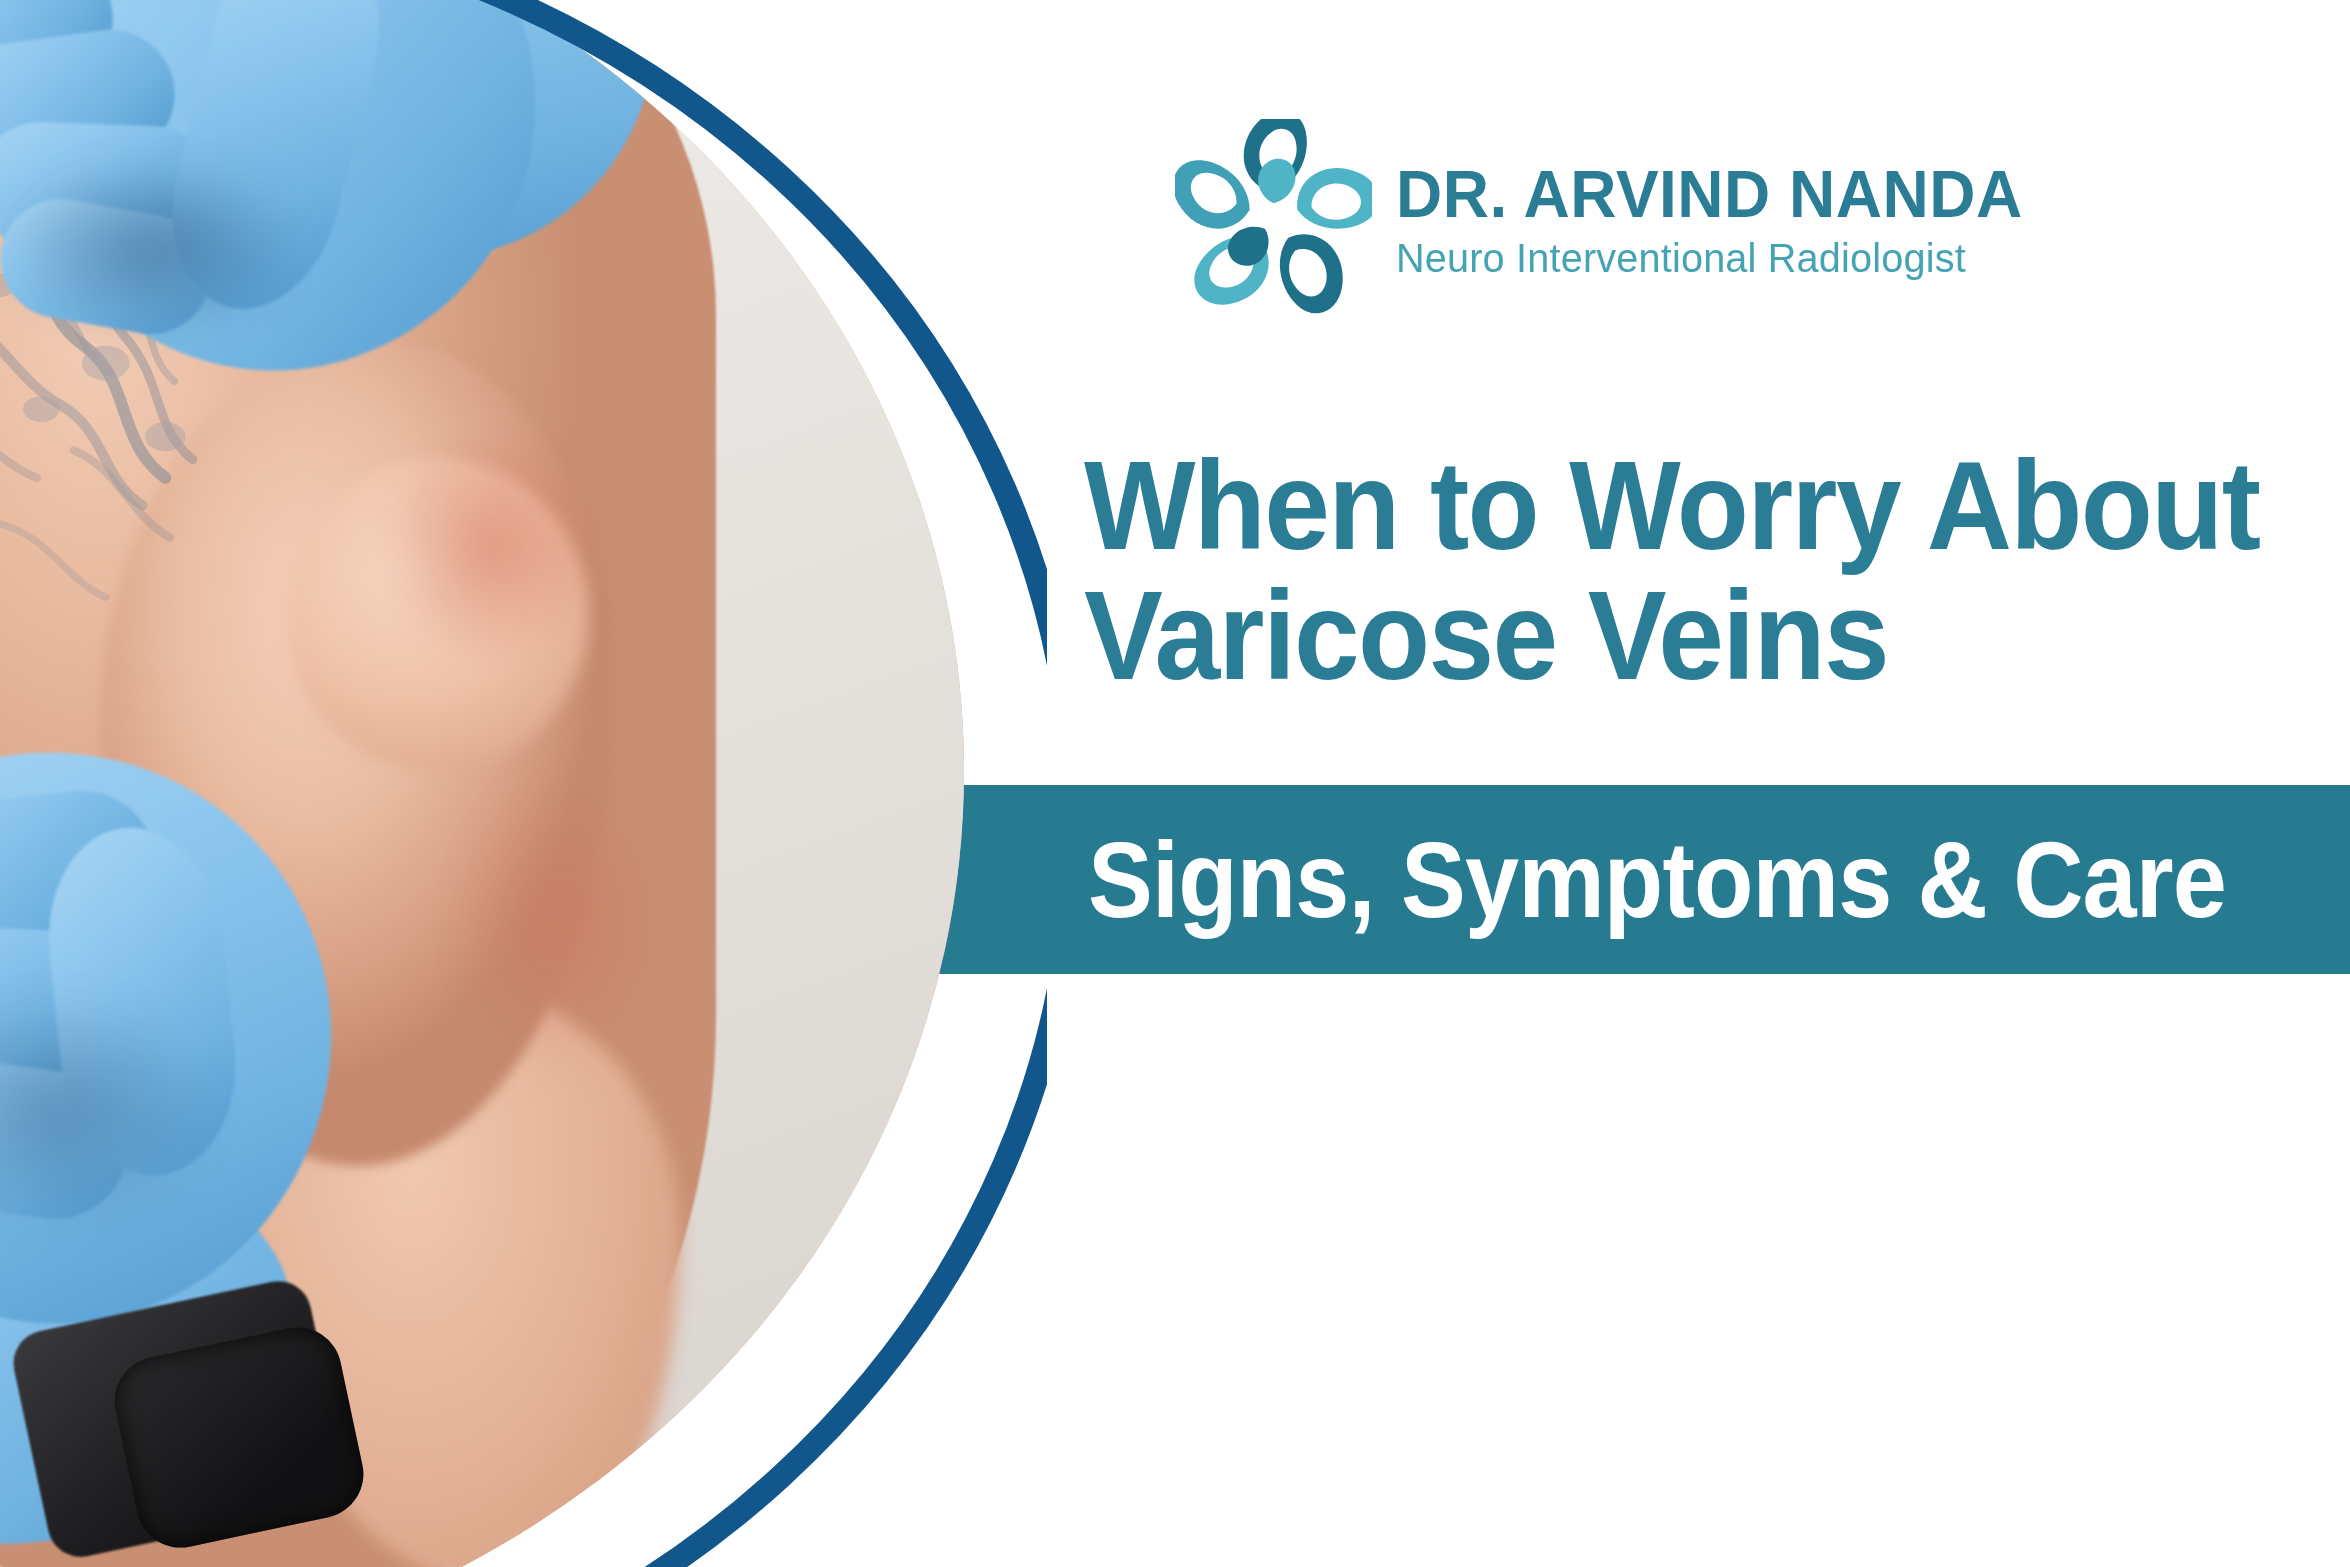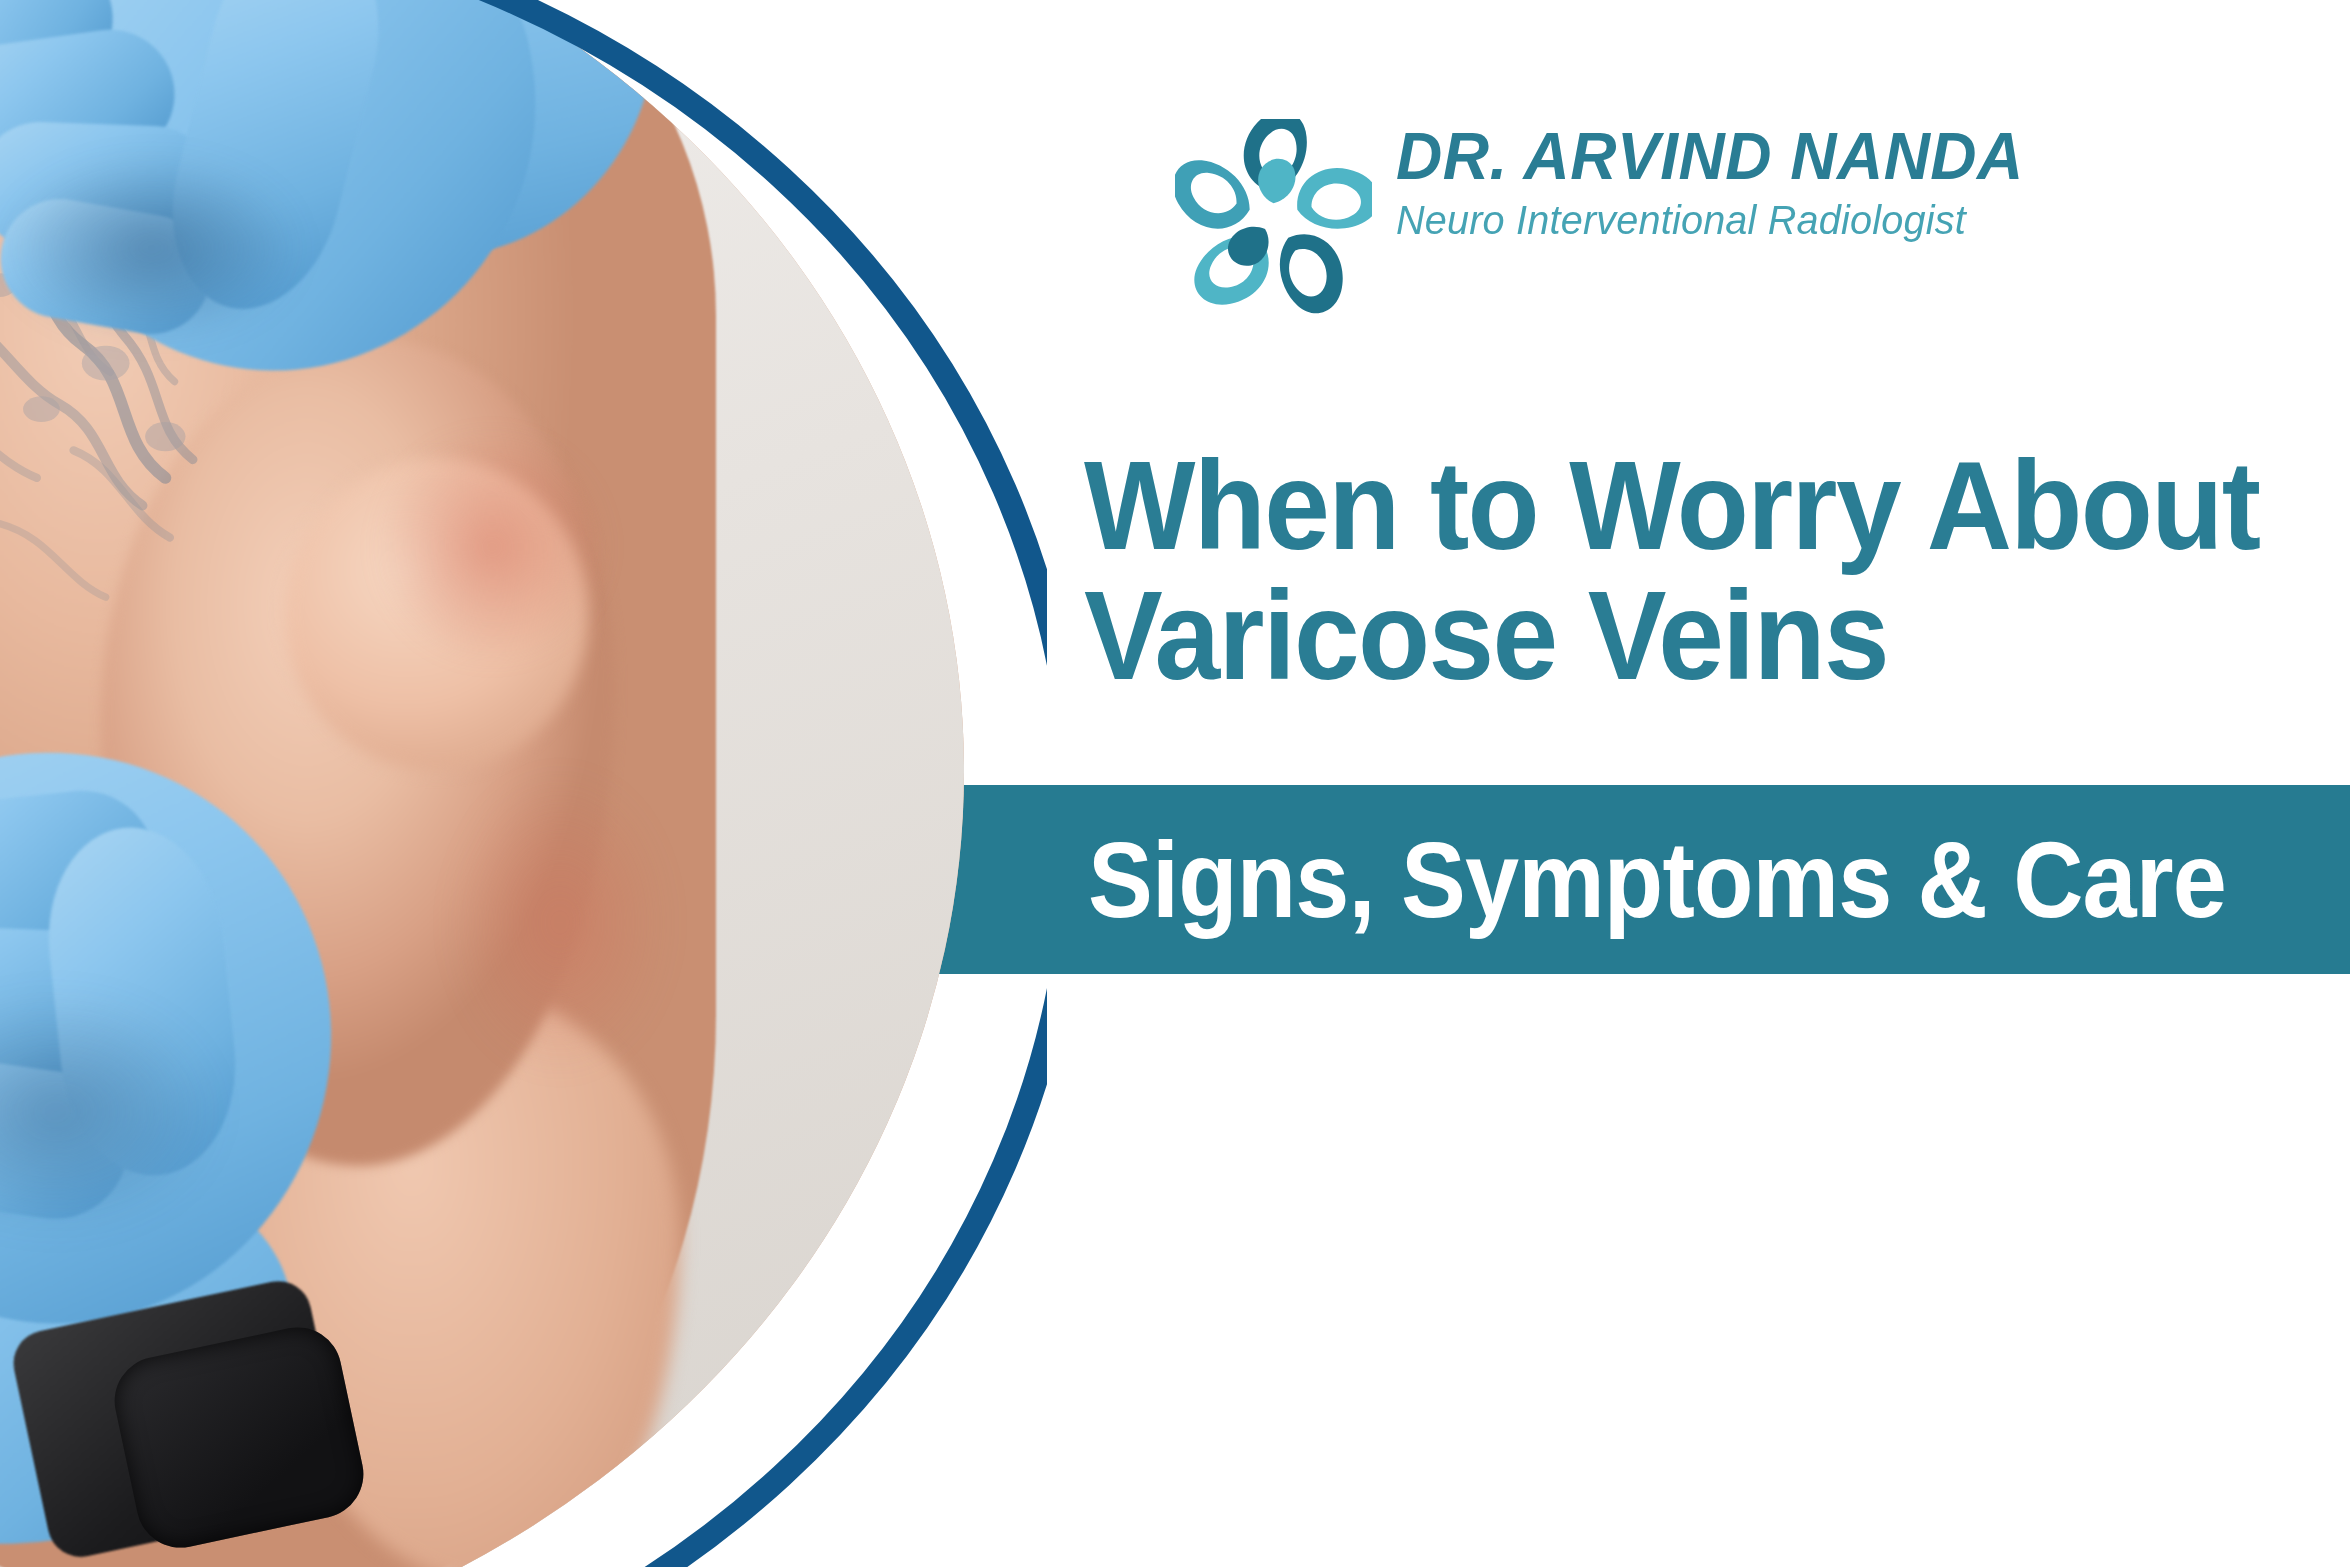--- a/index.html
+++ b/index.html
@@ -212,22 +212,22 @@
     transform-origin:left top;
   }
   #headline .hl-line{display:block;white-space:nowrap;}
 
   
   #logo{
     position:absolute;
     left:1175px; top:119px;
     z-index:5;
     display:flex;
+    align-items:center;
     gap:24px;
-    font-style:italic;
   }
   #logo-mark{width:197px;height:197px;flex:0 0 auto;}
   #logo-words{display:flex;flex-direction:column;line-height:1;padding-top:3.7px;}
   #logo-name{
     font-size:66px;font-weight:700;color:#2A7D94;
     letter-spacing:0.5px;white-space:nowrap;
     transform:scaleX(.97);transform-origin:left center;
   }
   #logo-tagline{
     font-size:40px;font-weight:400;color:#45A3B4;

